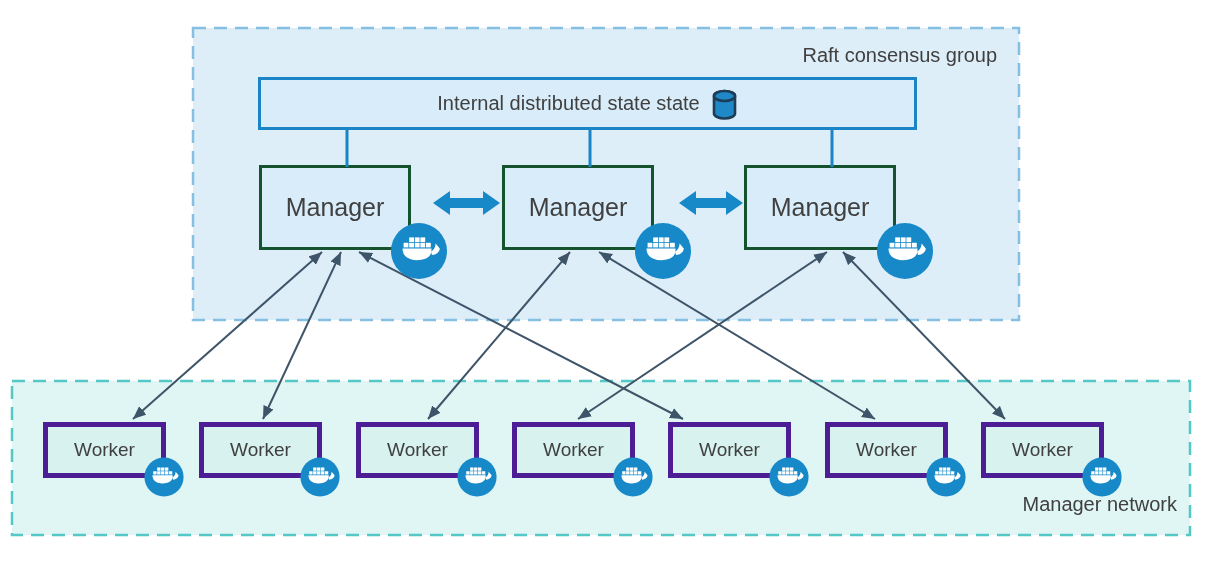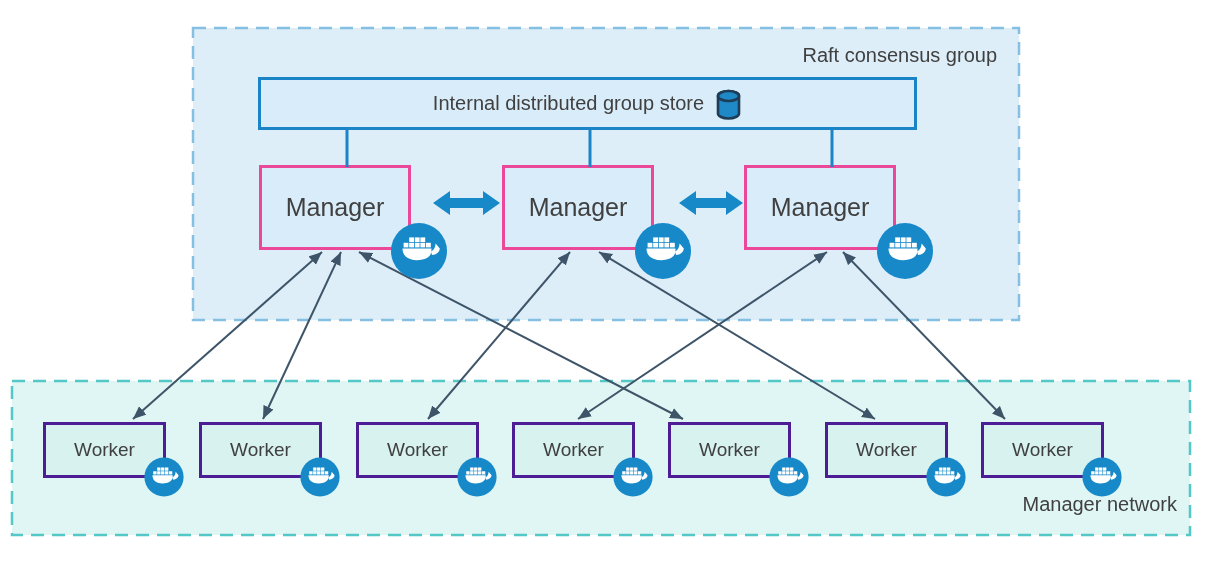--- a/index.html
+++ b/index.html
@@ -21,29 +21,29 @@
     box-sizing: border-box;
     text-align: center;
   }
   .store-box {
     left: 258px; top: 77px; width: 659px; height: 53px;
     background: #d9ecf9; border: 3px solid #1b84c6;
     font-size: 20px; gap: 11px;
   }
   .manager-box {
     top: 165px; width: 152px; height: 85px;
-    background: #d9ecf9; border: 3px solid #ec4899;
+    background: #d9ecf9; border: 3px solid #14532d;
     font-size: 25px;
   }
   .manager-1 { left: 259px; }
   .manager-2 { left: 502px; }
   .manager-3 { left: 744px; }
   .worker-box {
     top: 422px; width: 123px; height: 56px;
-    background: #d8f3ef; border: 3px solid #4c1d95;
+    background: #d8f3ef; border: 5px solid #4c1d95;
     font-size: 19px;
   }
   .w1 { left: 43px; }  .w2 { left: 199px; } .w3 { left: 356px; }
   .w4 { left: 512px; } .w5 { left: 668px; } .w6 { left: 825px; }
   .w7 { left: 981px; }
   .float-label {
     position: absolute;
     font-size: 20px;
     text-align: right;
     width: 400px;
@@ -59,21 +59,21 @@
 
   <svg class="layer" width="1207" height="566">
     <rect x="193" y="28" width="826" height="292" fill="#ddeef9" stroke="#85c0e3" stroke-width="2.5" stroke-dasharray="13 8"></rect>
     <rect x="12" y="381" width="1178" height="154" fill="#e0f6f4" stroke="#54c7c7" stroke-width="2.5" stroke-dasharray="13 8"></rect>
   </svg>
 
   <div class="float-label raft-label">Raft consensus group</div>
   <div class="float-label gossip-label">Manager network</div>
 
   <div class="box store-box">
-    <span>Internal distributed group store</span>
+    <span>Internal distributed state state</span>
     <svg class="db-icon" width="27" height="33" viewBox="0 0 27 33">
       <path d="M3 8 A10.5 5 0 0 1 24 8 L24 25.5 A10.5 5 0 0 1 3 25.5 Z" fill="#1f88c7" stroke="#1e3c55" stroke-width="2.6" stroke-linejoin="round"></path>
       <ellipse cx="13.5" cy="8" rx="10.5" ry="5" fill="#1f88c7" stroke="#1e3c55" stroke-width="2.6"></ellipse>
     </svg>
   </div>
 
   <div class="box manager-box manager-1">
     <span>Manager</span>
   </div>
   <div class="box manager-box manager-2">

